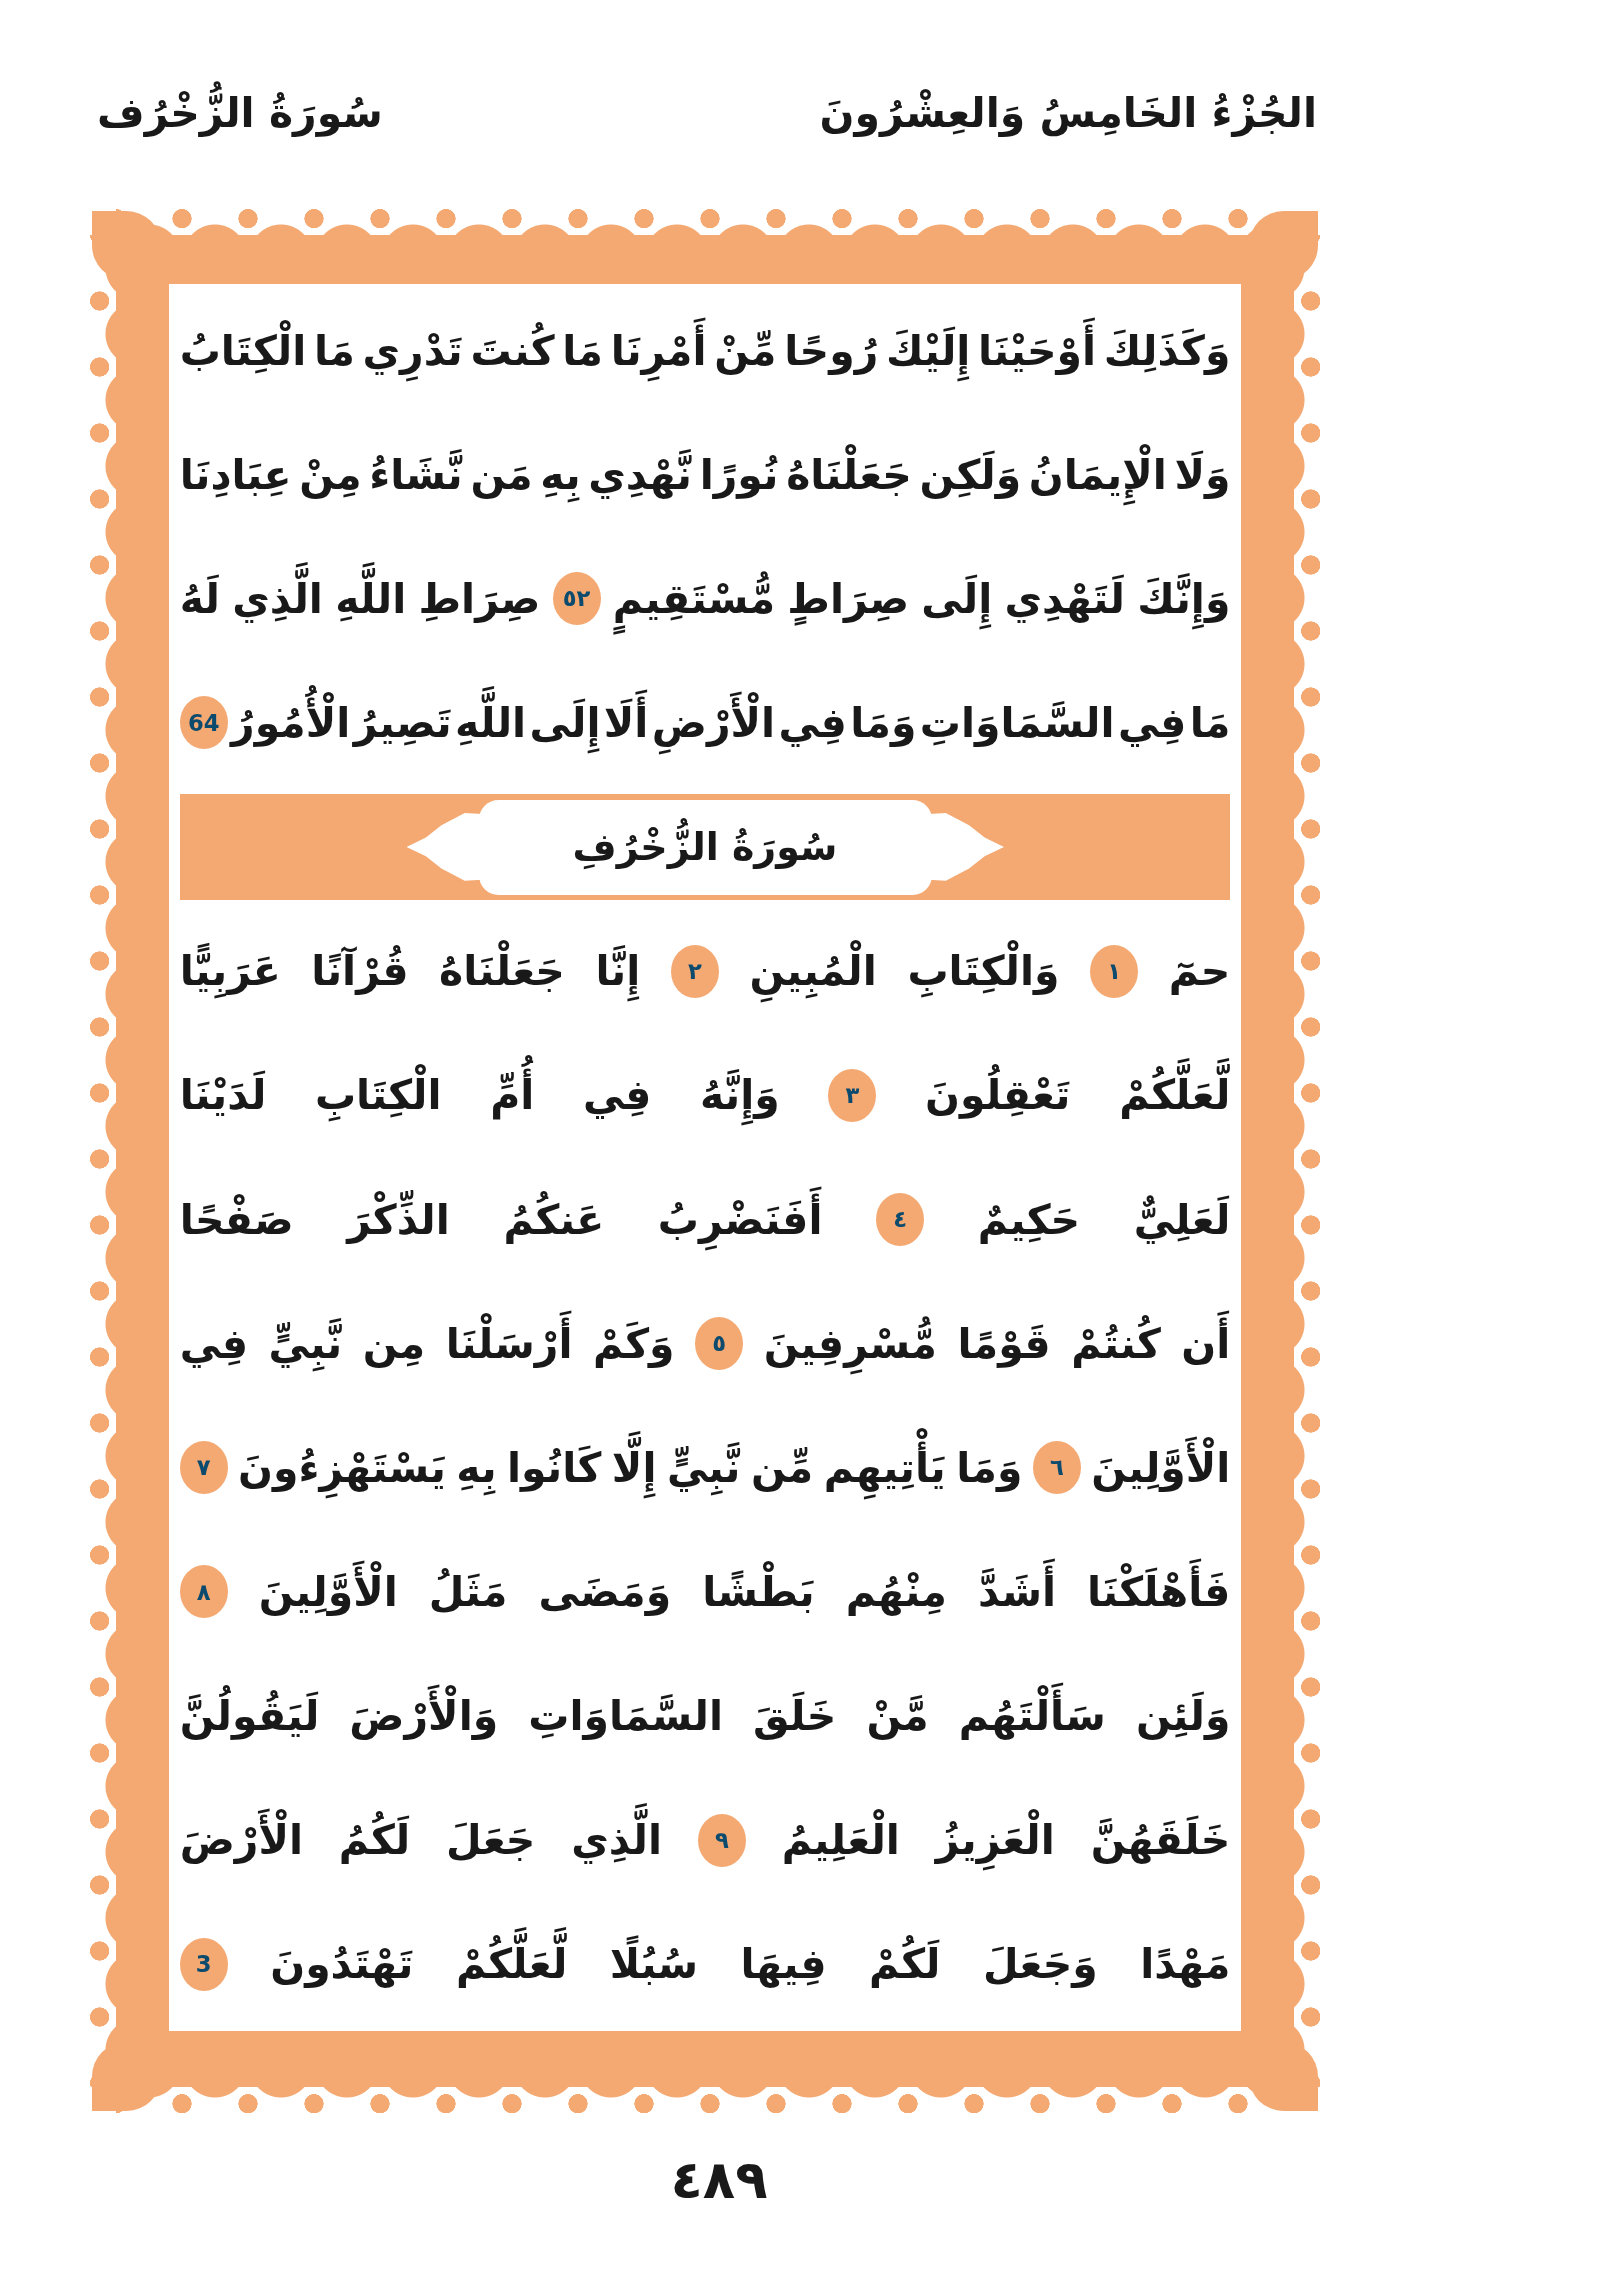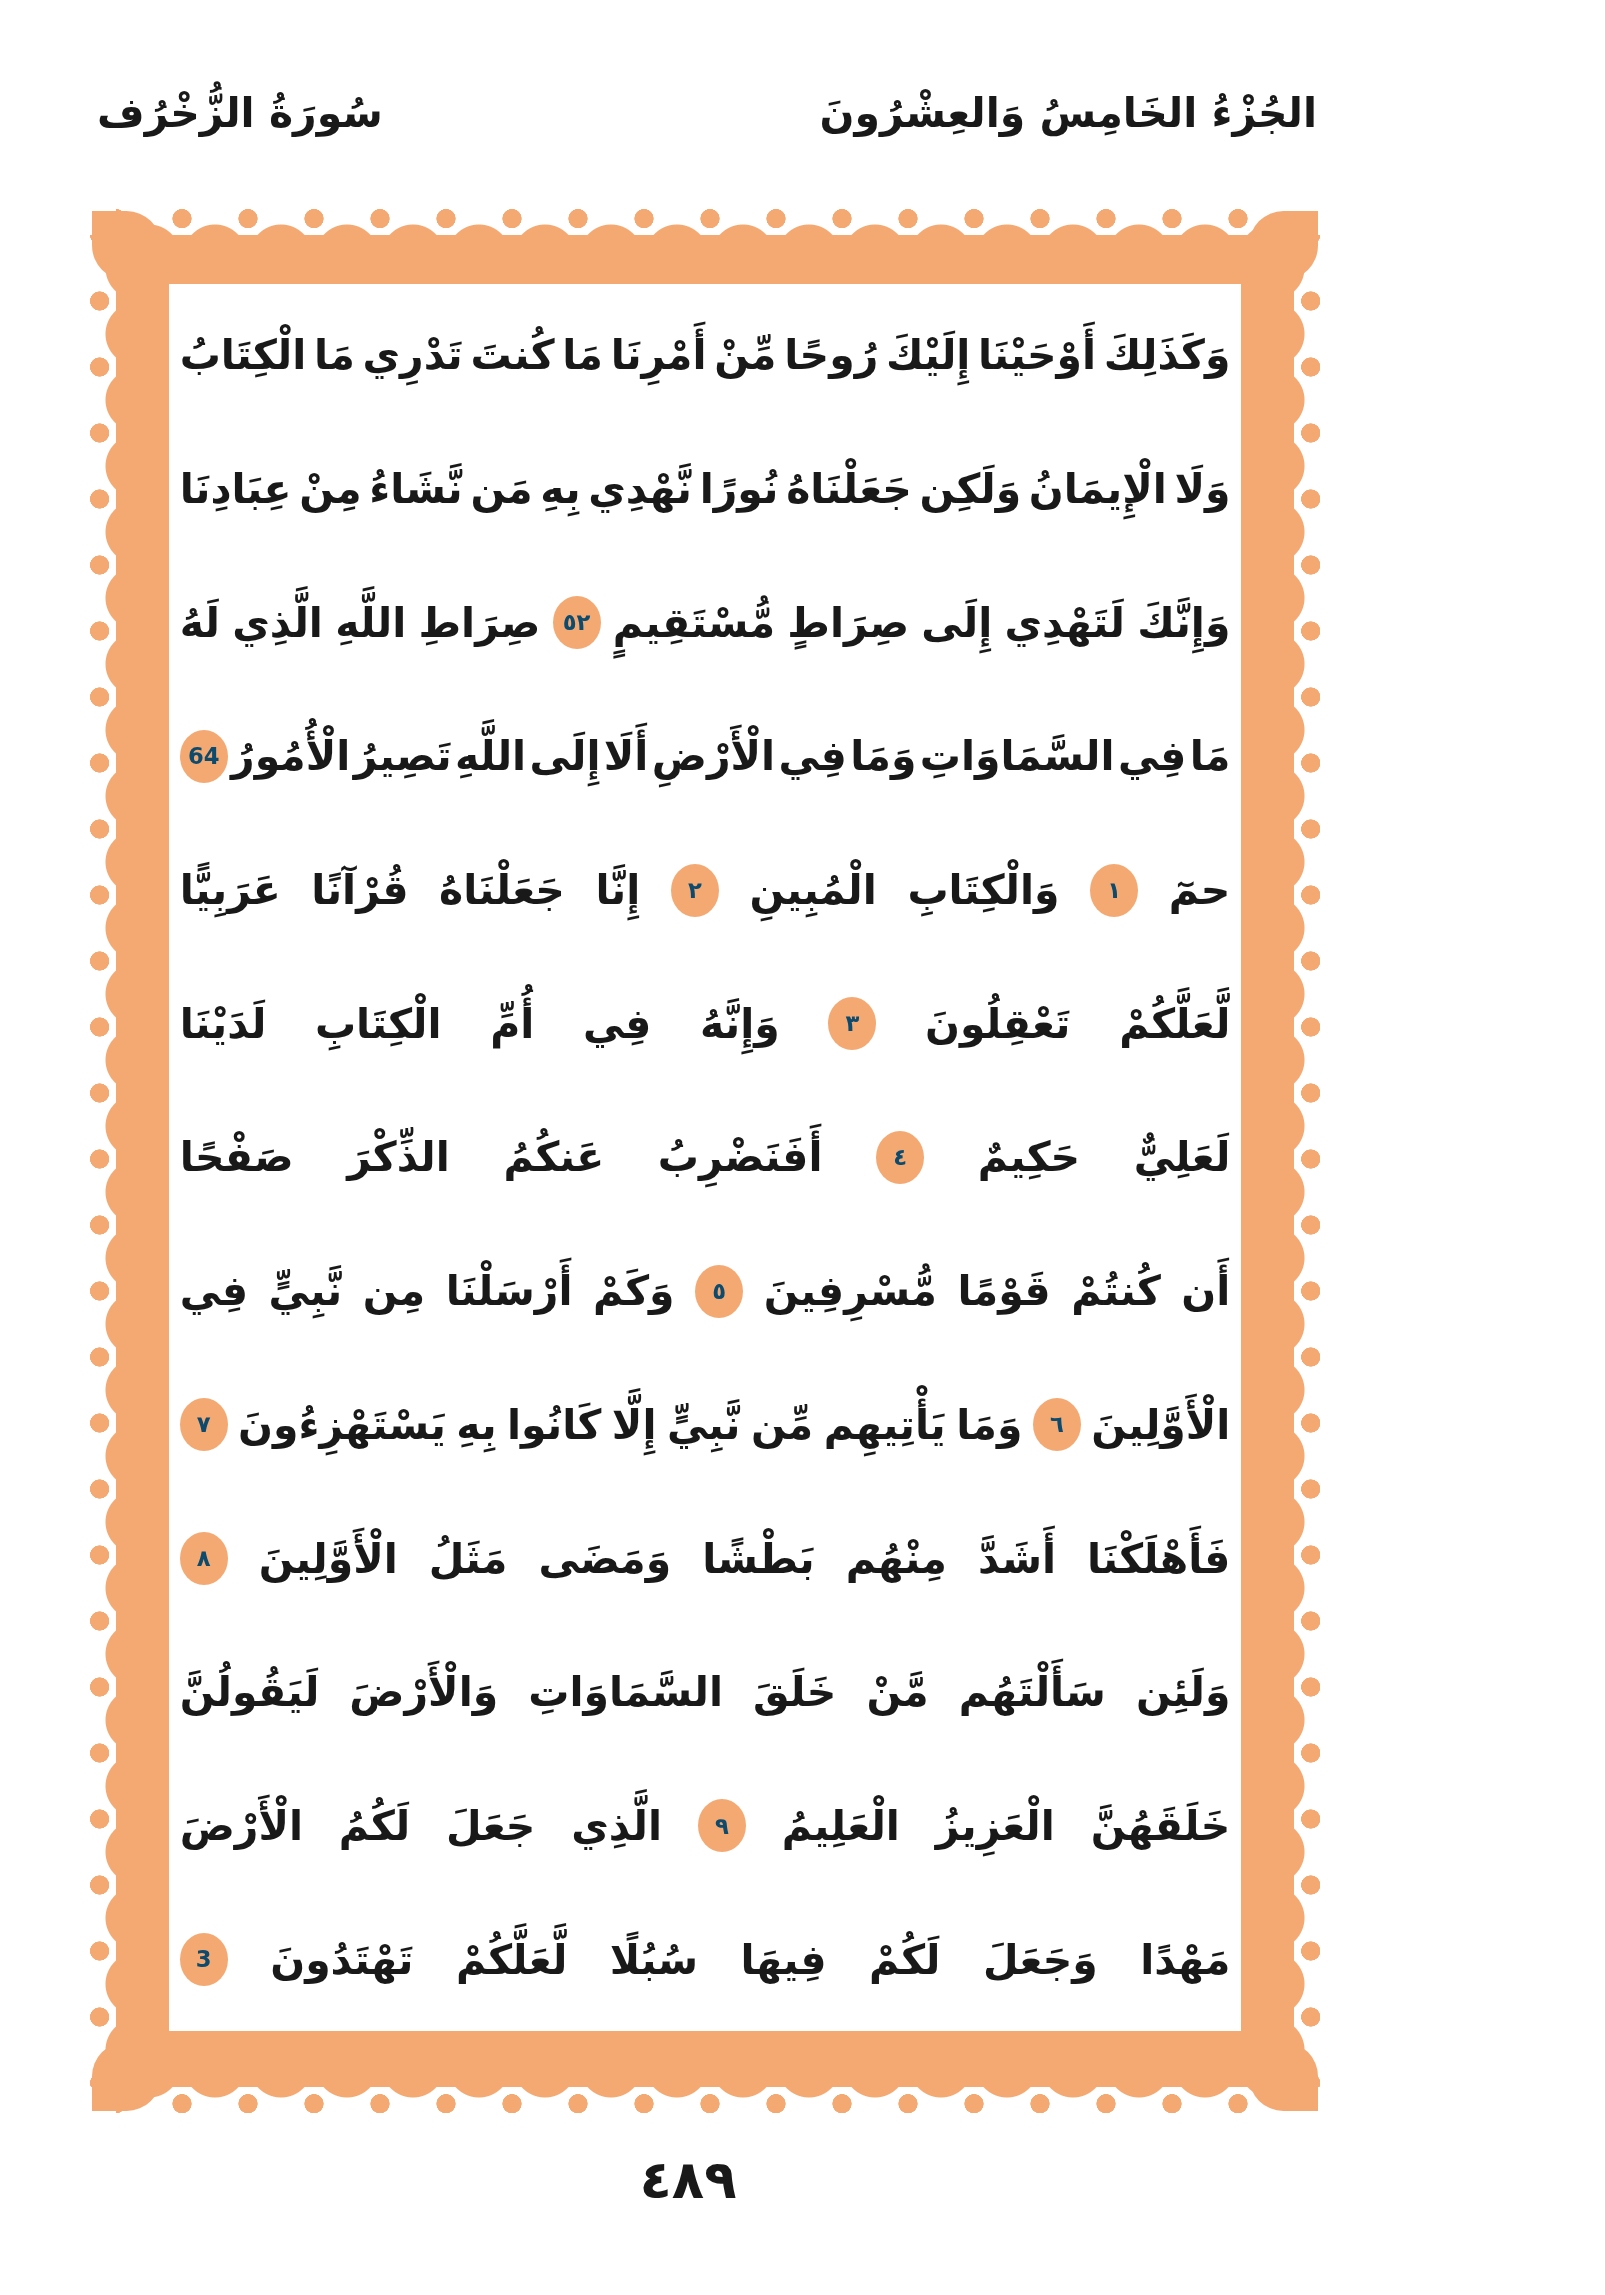--- a/index.html
+++ b/index.html
@@ -78,21 +78,21 @@
     clip-path:polygon(100% 6%,100% 94%,60% 97%,36% 80%,20% 63%,0 50%,20% 37%,36% 20%,60% 3%);}
   .cartouche::before{left:-72px;}
   .cartouche::after{right:-72px;transform:scaleX(-1);}
   .surah-title{position:relative;z-index:1;font-size:38px;font-weight:bold;
     color:var(--ink);direction:rtl;}
 
   .bismillah-row{flex:1;display:flex;align-items:center;justify-content:center;
     font-size:42px;font-weight:bold;color:var(--ink);direction:rtl;}
 
   
-  .page-number{position:absolute;left:72px;width:1232px;top:2149px;
+  .page-number{position:absolute;left:103px;width:1232px;top:2149px;
     text-align:center;font-size:53px;font-weight:bold;color:var(--ink);
     direction:rtl;}
 </style>
 </head>
 <body>
 
 <div class="running-head head-left">سُورَةُ الزُّخْرُف</div>
 <div class="running-head head-right">الجُزْءُ الخَامِسُ وَالعِشْرُونَ</div>
 
 <div class="frame">
@@ -150,20 +150,27 @@
           <span class="word">فِي</span>
           <span class="word">الْأَرْضِ</span>
           <span class="word">أَلَا</span>
           <span class="word">إِلَى</span>
           <span class="word">اللَّهِ</span>
           <span class="word">تَصِيرُ</span>
           <span class="word">الْأُمُورُ</span>
           <span class="medallion">64</span>
         </div></div>
 
+    <div class="banner-row">
+      <div class="banner-band">
+        <div class="cartouche">
+          <span class="surah-title">سُورَةُ الزُّخْرُفِ</span>
+        </div>
+      </div>
+    </div>
 
 
     <div class="lines-host"><div class="line">
           <span class="word">حمٓ</span>
           <span class="medallion">١</span>
           <span class="word">وَالْكِتَابِ</span>
           <span class="word">الْمُبِينِ</span>
           <span class="medallion">٢</span>
           <span class="word">إِنَّا</span>
           <span class="word">جَعَلْنَاهُ</span>

